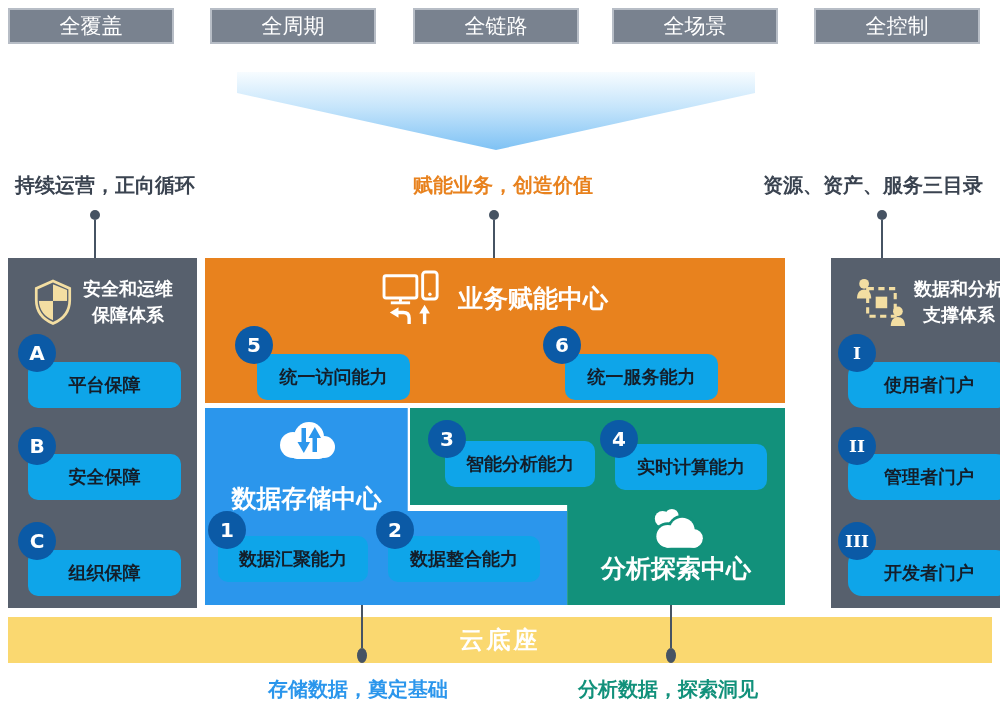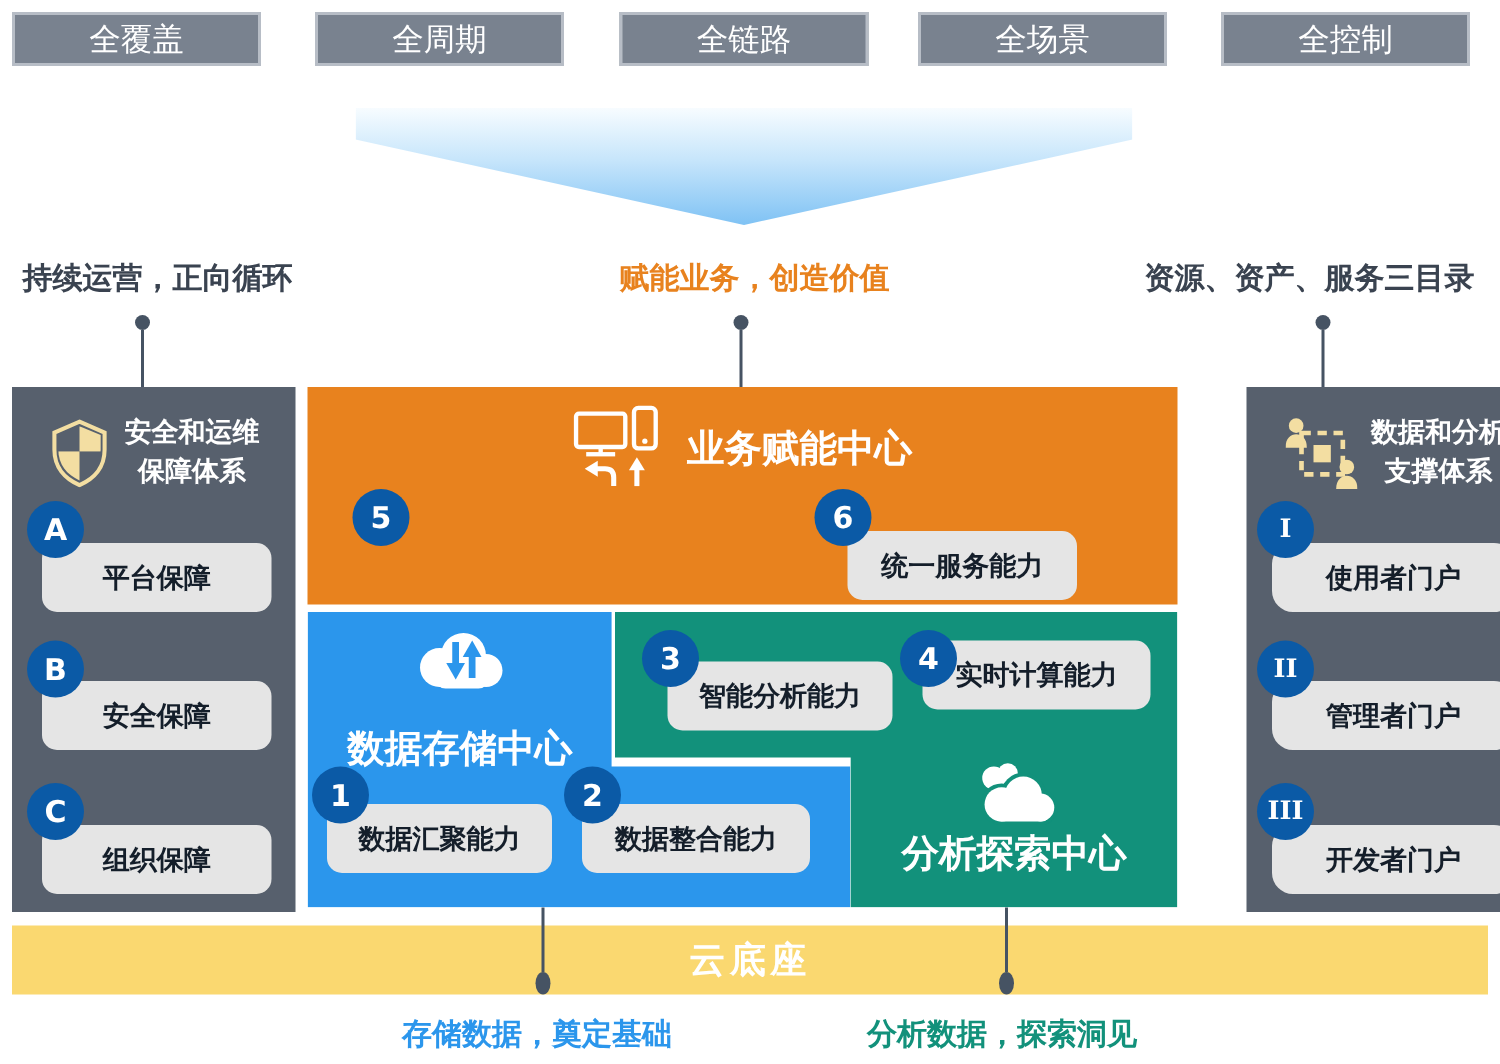--- a/index.html
+++ b/index.html
@@ -42,21 +42,21 @@
   .blue-shape{
     left:205px;top:408px;width:362px;height:197px;background:#2B96EC;
     clip-path:polygon(0 0,56% 0,56% 52.3%,100% 52.3%,100% 100%,0 100%);
   }
   .teal-shape{
     left:410px;top:408px;width:375px;height:197px;background:#12917B;
     clip-path:polygon(0 0,100% 0,100% 100%,41.9% 100%,41.9% 49.2%,0 49.2%);
   }
   
   .pill{
-    position:absolute;height:46px;background:#e5e5e5;border-radius:10px;
+    position:absolute;height:46px;background:#0ea5e9;border-radius:10px;
     display:flex;align-items:center;justify-content:center;
     color:#141E2A;font-size:18px;font-weight:bold;white-space:nowrap;
   }
   .pill.r14{border-radius:14px;}
   .badge{
     position:absolute;width:38px;height:38px;border-radius:50%;background:#0B5AA6;
     color:#ffffff;font-size:20px;font-weight:bold;
     display:flex;align-items:center;justify-content:center;z-index:3;
   }
   .badge.roman{font-family:"DejaVu Serif","Liberation Serif",serif;font-size:17px;}
@@ -155,20 +155,23 @@
         <rect x="42" y="2" width="15" height="28" rx="3" fill="none" stroke="#ffffff" stroke-width="3"></rect>
         <circle cx="49.5" cy="25" r="1.8" fill="#ffffff"></circle>
         <path d="M28 56 V50 Q28 44 22 44 H16" fill="none" stroke="#ffffff" stroke-width="3.5"></path>
         <polygon points="17,38.5 8,44 17,49.5" fill="#ffffff"></polygon>
         <line x1="44" y1="56" x2="44" y2="43" stroke="#ffffff" stroke-width="3.5"></line>
         <polygon points="38.5,45 44,36 49.5,45" fill="#ffffff"></polygon>
       </svg>
       <div class="center-title">业务赋能中心</div>
     </div>
     <div class="badge" style="left:30px;top:68px;">5</div>
+    <div class="pill" style="left:52px;top:96px;width:153px;">
+        <span>统一访问能力</span>
+      </div>
     <div class="badge" style="left:338px;top:68px;">6</div>
     <div class="pill" style="left:360px;top:96px;width:153px;">
         <span>统一服务能力</span>
       </div>
   </div>
 
   <div class="panel blue-shape">
     <div class="blue-head">
       <svg class="mx-auto" width="66" height="46" viewBox="0 0 66 46">
         <g fill="#ffffff">
@@ -193,21 +196,21 @@
         <span>数据整合能力</span>
       </div>
   </div>
 
   <div class="panel teal-shape">
     <div class="badge" style="left:18px;top:12px;">3</div>
     <div class="pill" style="left:35px;top:33px;width:150px;">
         <span>智能分析能力</span>
       </div>
     <div class="badge" style="left:190px;top:12px;">4</div>
-    <div class="pill" style="left:205px;top:19px;width:152px;text-align:right;">
+    <div class="pill" style="left:205px;top:36px;width:152px;text-align:right;">
         <span>实时计算能力</span>
       </div>
     <div class="teal-head">
       <svg class="mx-auto" width="62" height="44" viewBox="0 0 60 42">
         <g fill="#ffffff">
           <circle cx="17" cy="12" r="7.5"></circle>
           <circle cx="26" cy="9" r="6.5"></circle>
         </g>
         <g fill="#12917B">
           <circle cx="22" cy="29" r="13.5"></circle>

